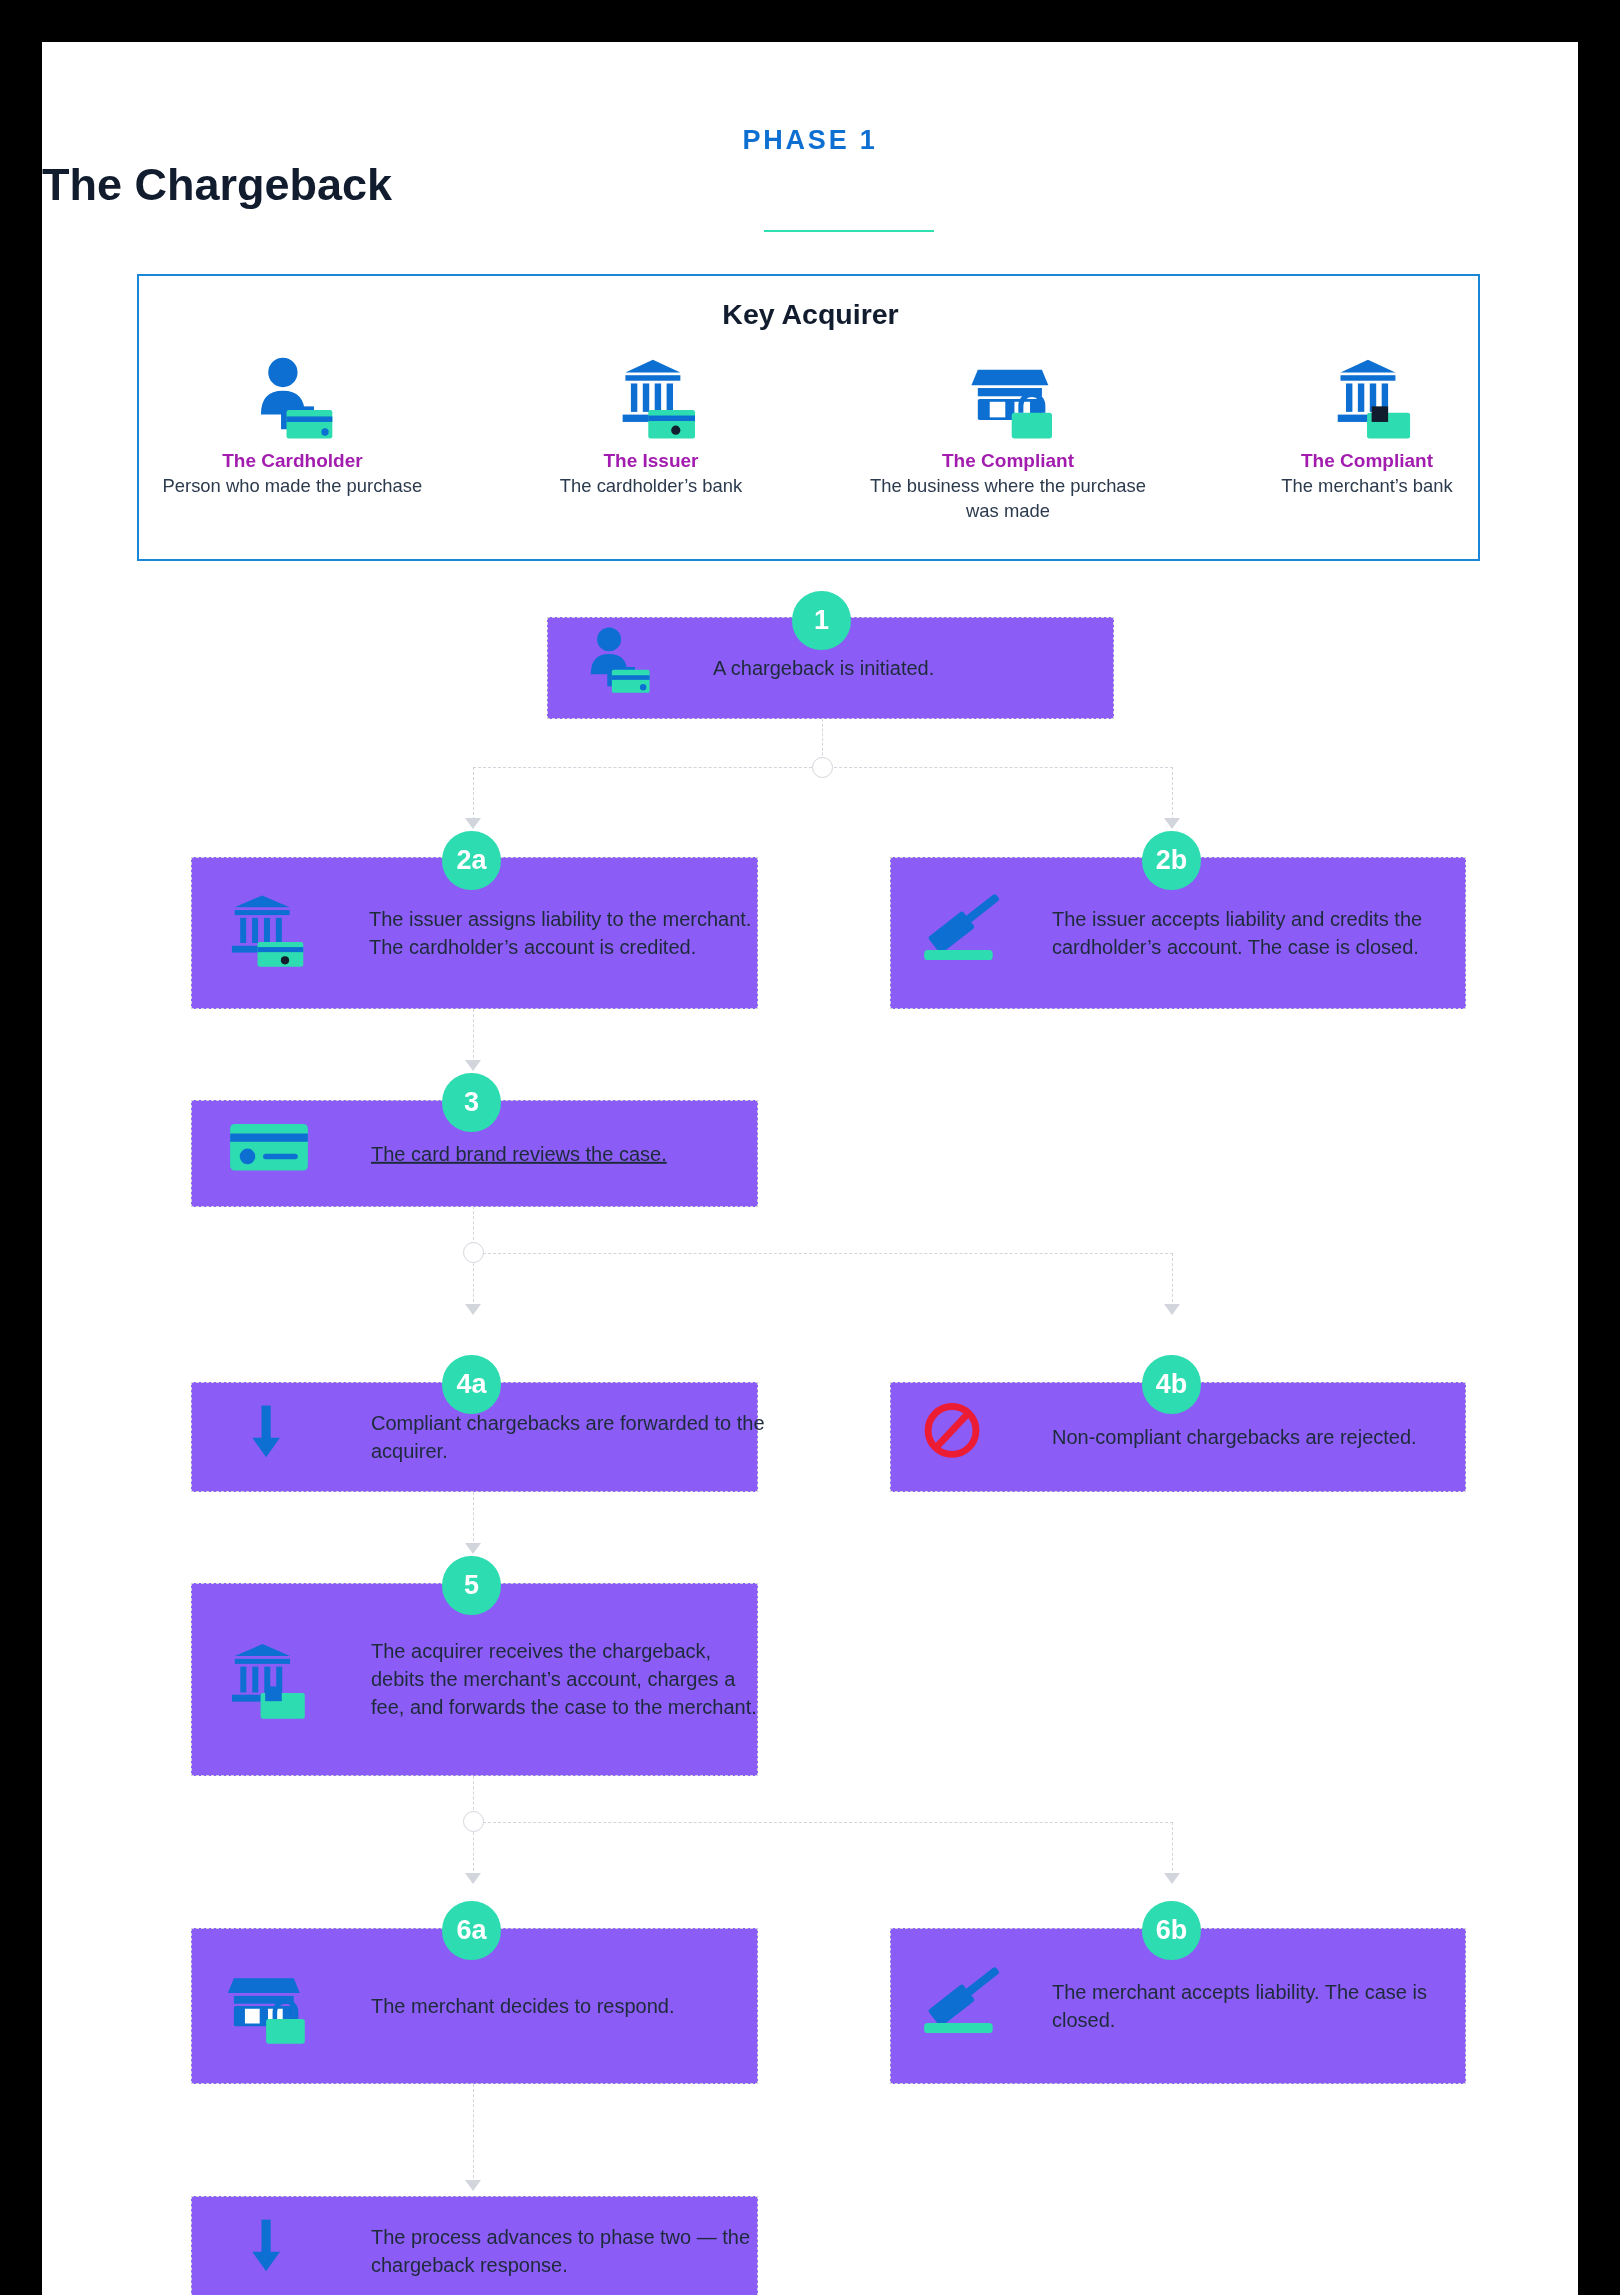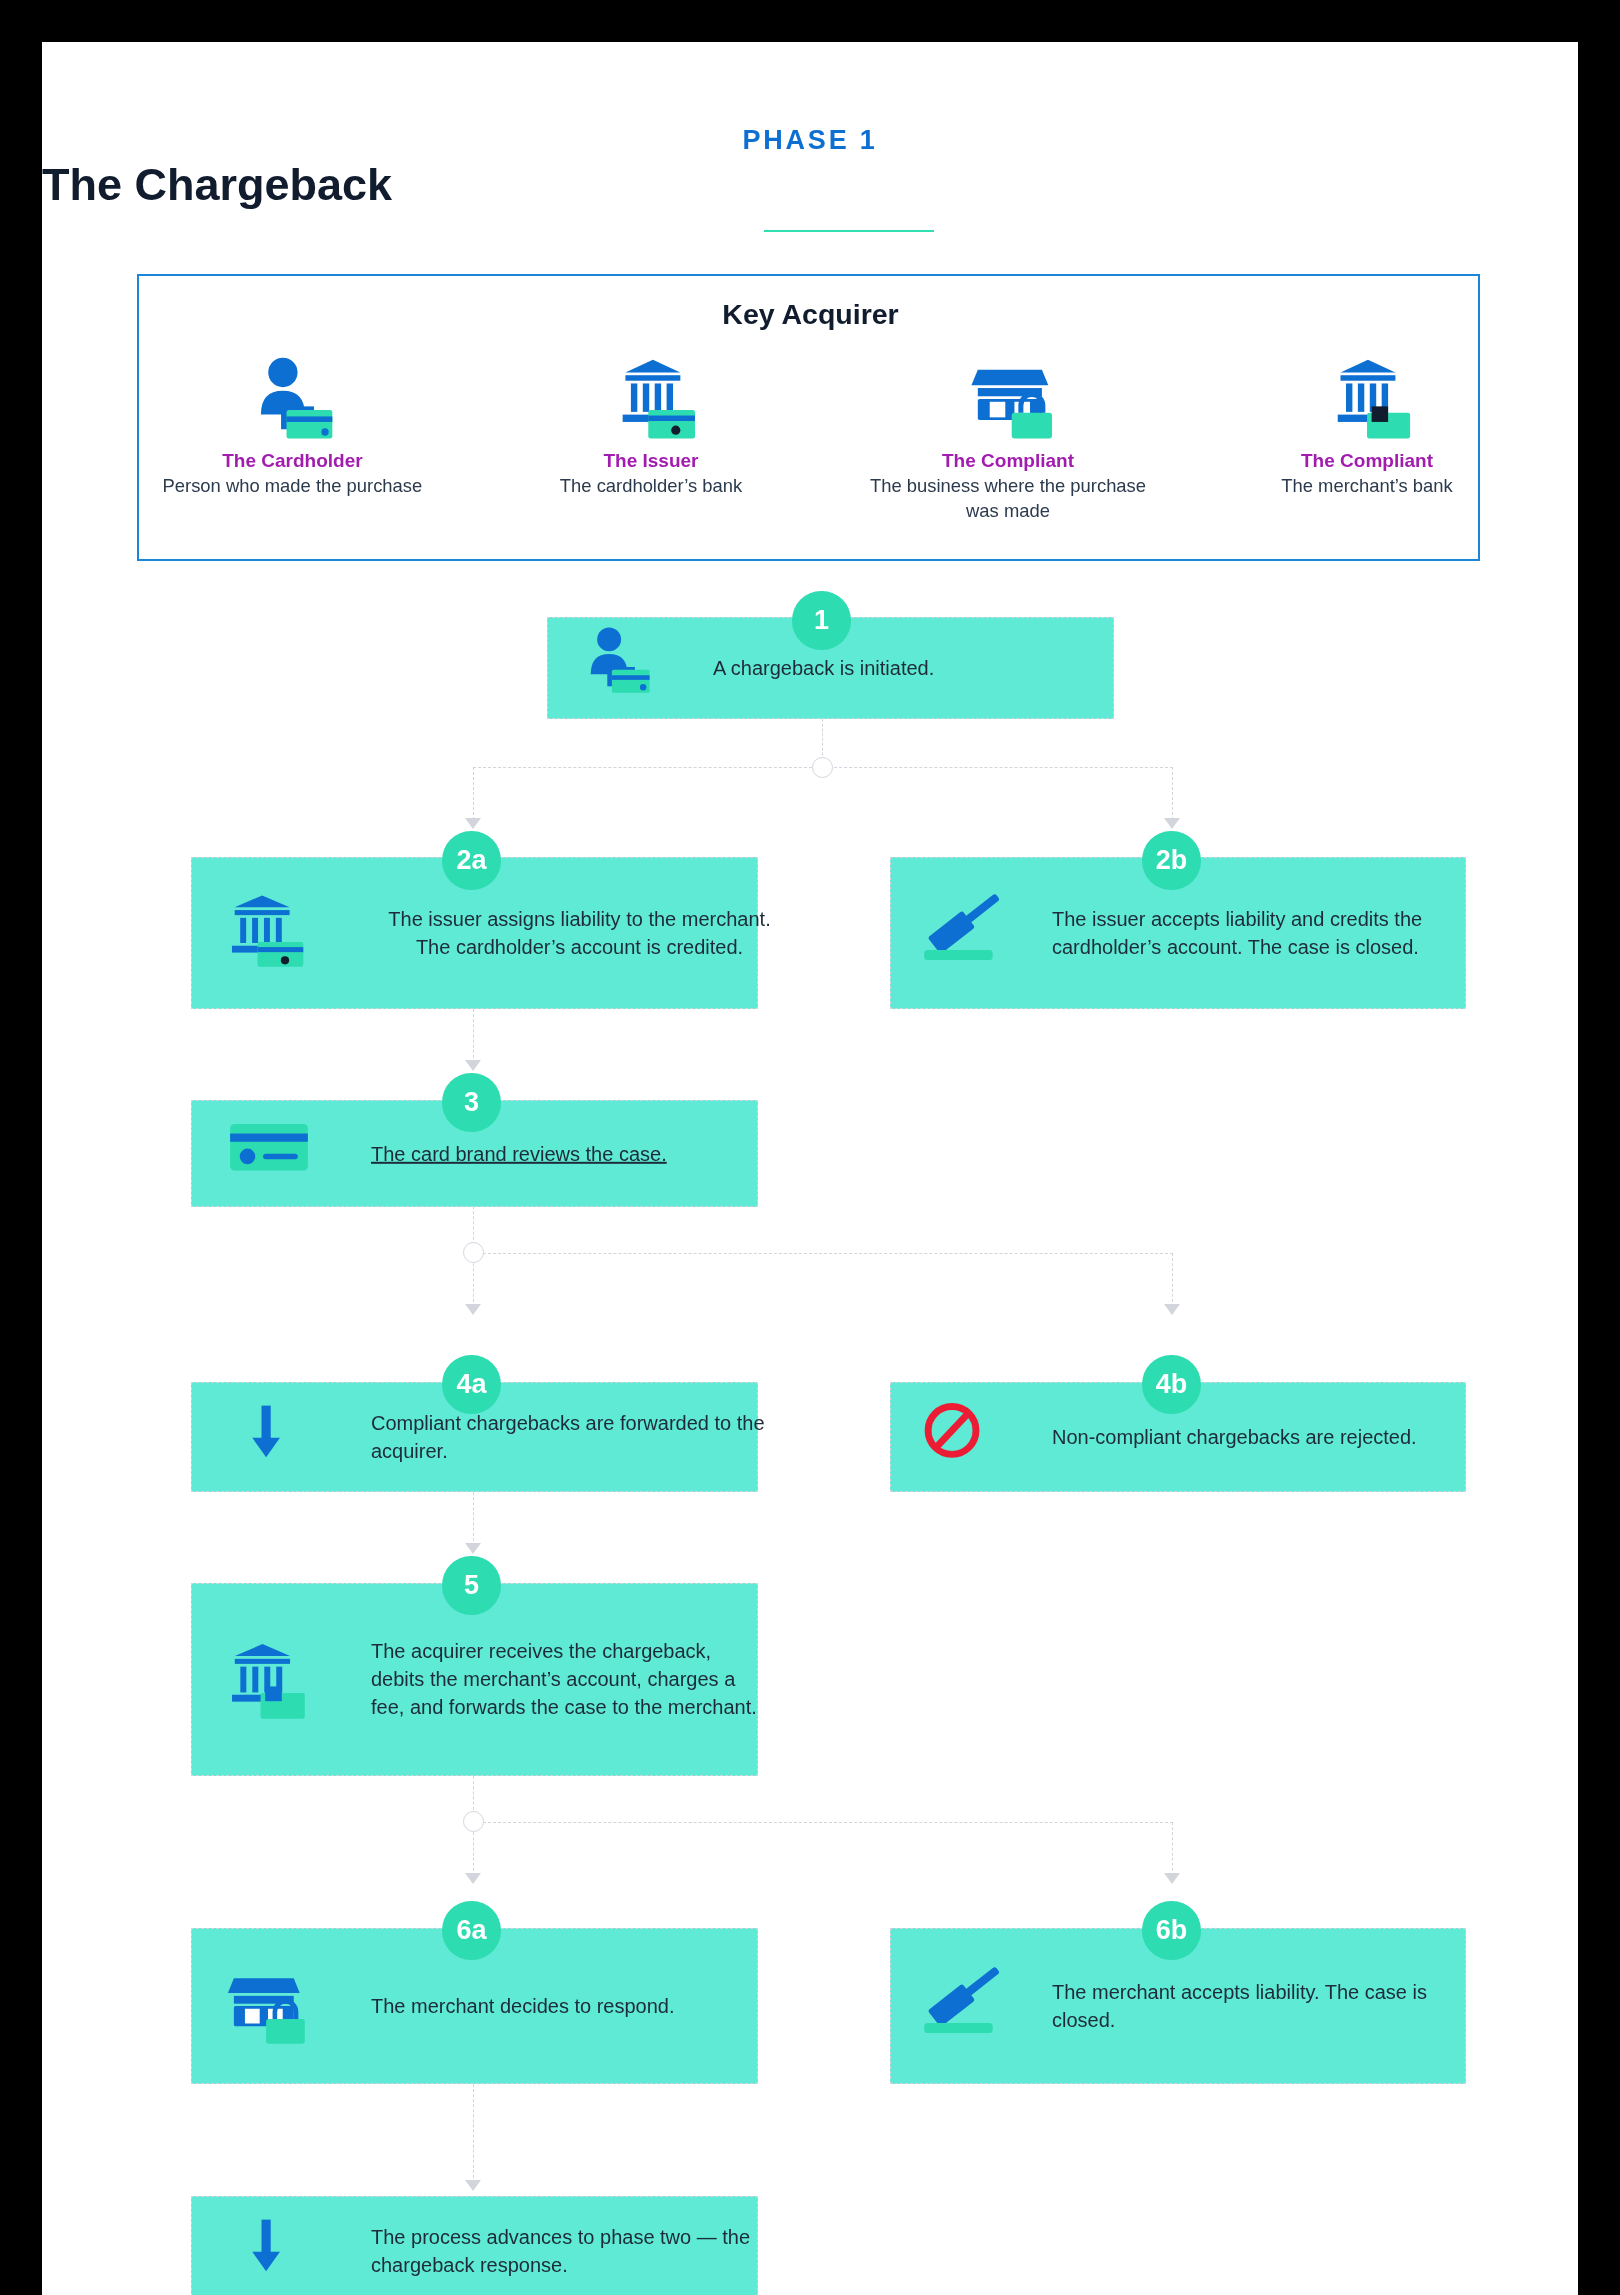--- a/index.html
+++ b/index.html
@@ -100,21 +100,21 @@
   .p0 { left: 6.4px; }
   .p1 { left: 365px; }
   .p2 { left: 722px; }
   .p3 { left: 1081px; }
 
   
   .step {
     position: absolute;
     border: 1.8px dashed #d2d6dc;
     box-sizing: border-box;
-    background: #5eead4;
+    background: #8b5cf6;
   }
   .step .sicon {
     position: absolute;
     left: 19px;
     top: 50%;
     transform: translateY(-50%);
     width: 106px;
     height: 83px;
   }
   .step .stext {
@@ -289,21 +289,21 @@
         <rect x="42" y="57" width="13" height="55" fill="#0d6fd1"></rect>
         <rect x="68" y="57" width="13" height="55" fill="#0d6fd1"></rect>
         <rect x="94" y="57" width="13" height="55" fill="#0d6fd1"></rect>
         <rect x="120" y="57" width="13" height="55" fill="#0d6fd1"></rect>
         <rect x="24" y="118" width="132" height="15" fill="#0d6fd1"></rect>
         <rect x="80" y="110" width="100" height="54" rx="5" fill="#2ddcb0"></rect>
         <rect x="80" y="121" width="100" height="11" fill="#0d6fd1"></rect>
         <circle cx="140" cy="150" r="9" fill="#111c2e"></circle>
       </svg>
     </div>
-    <div class="stext" style="left:183px; width:409px;text-align:center;">The issuer assigns liability to the merchant. The cardholder’s account is credited.</div>
+    <div class="stext" style="left:177px; width:409px;">The issuer assigns liability to the merchant. The cardholder’s account is credited.</div>
   </div>
 
   <div class="badge" style="left:1100px; top:789px;">2b</div>
   <div class="step wide" style="left:848px; top:815px; width:576px; height:152px;">
     <div class="sicon" style="left:19px;">
       <svg width="106" height="80" viewBox="0 0 230 175">
         <g transform="rotate(-38 110 80)">
           <rect x="40" y="52" width="96" height="46" rx="6" fill="#0d6fd1"></rect>
           <rect x="132" y="66" width="84" height="18" rx="6" fill="#0d6fd1"></rect>
         </g>

